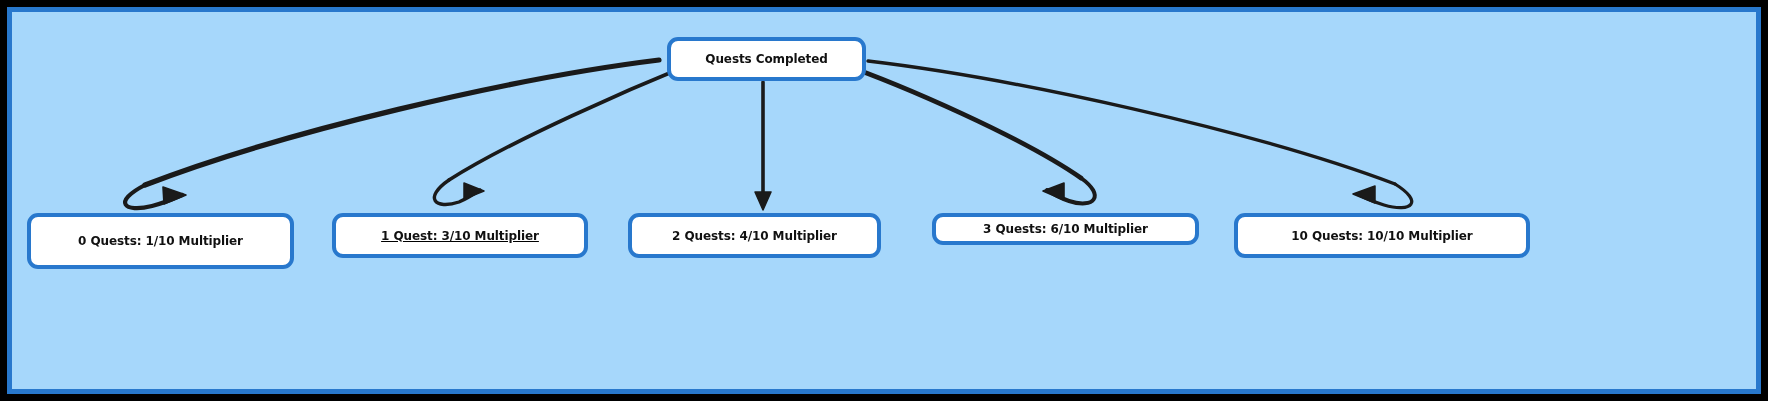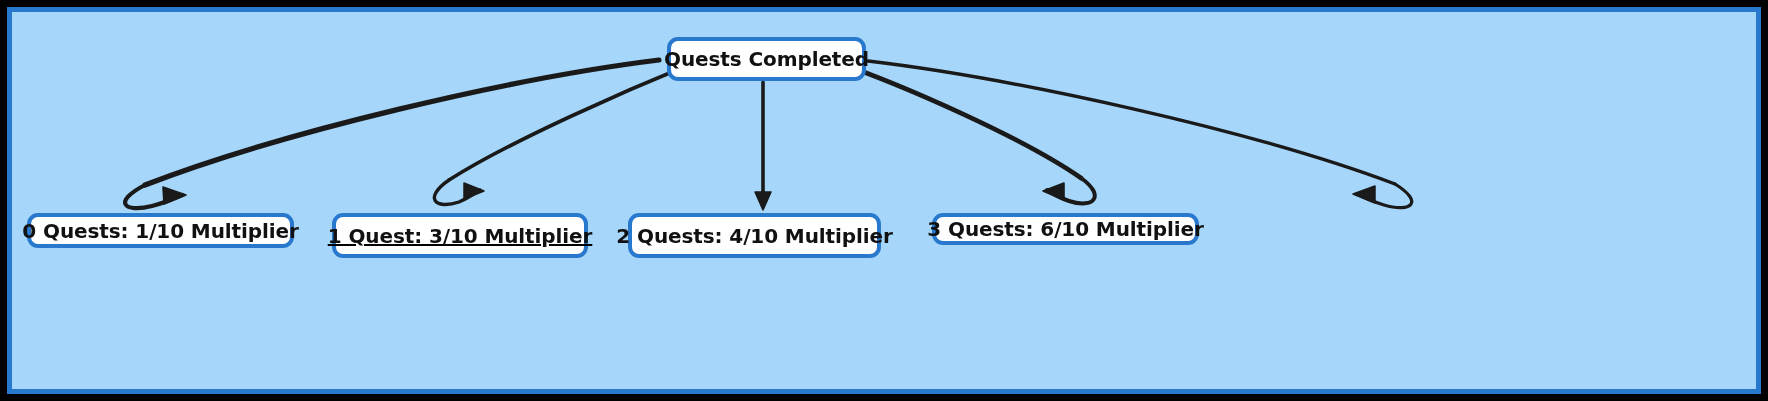--- a/index.html
+++ b/index.html
@@ -62,34 +62,34 @@
     border: 4px solid #2878cd;
     border-radius: 11px;
     display: flex;
     align-items: center;
     justify-content: center;
     white-space: nowrap;
   }
   .node-label {
     font-family: "DejaVu Sans", sans-serif;
     font-weight: bold;
-    font-size: 20px;
+    font-size: 12px;
     color: #111111;
     letter-spacing: -0.1px;
     line-height: 1;
   }
 
   #node-root {
     left: 655px;
     top: 25px;
     width: 199px;
     height: 44px;
   }
 
-  #node-q0   { left: 15px;   top: 201px; width: 267px; height: 35px; }
+  #node-q0   { left: 15px;   top: 201px; width: 267px; height: 56px; }
   #node-q1   { left: 320px;  top: 201px; width: 256px; height: 45px; text-decoration: underline; }
   #node-q2   { left: 616px;  top: 201px; width: 253px; height: 45px; }
   #node-q3   { left: 920px;  top: 201px; width: 267px; height: 32px; }
   #node-q10  { left: 1222px; top: 201px; width: 296px; height: 45px; }
 </style>
 </head>
 <body>
 
 <div id="diagram-frame">
   <div id="diagram-border">
@@ -139,16 +139,19 @@
       </div>
 
       <div class="node" id="node-q2">
         <span class="node-label">2 Quests: 4/10 Multiplier</span>
       </div>
 
       <div class="node" id="node-q3">
         <span class="node-label">3 Quests: 6/10 Multiplier</span>
       </div>
 
+      <div class="node" id="node-q10">
+        <span class="node-label">10 Quests: 10/10 Multiplier</span>
+      </div>
 
     </div>
   </div>
 </div>
 
 </body></html>

